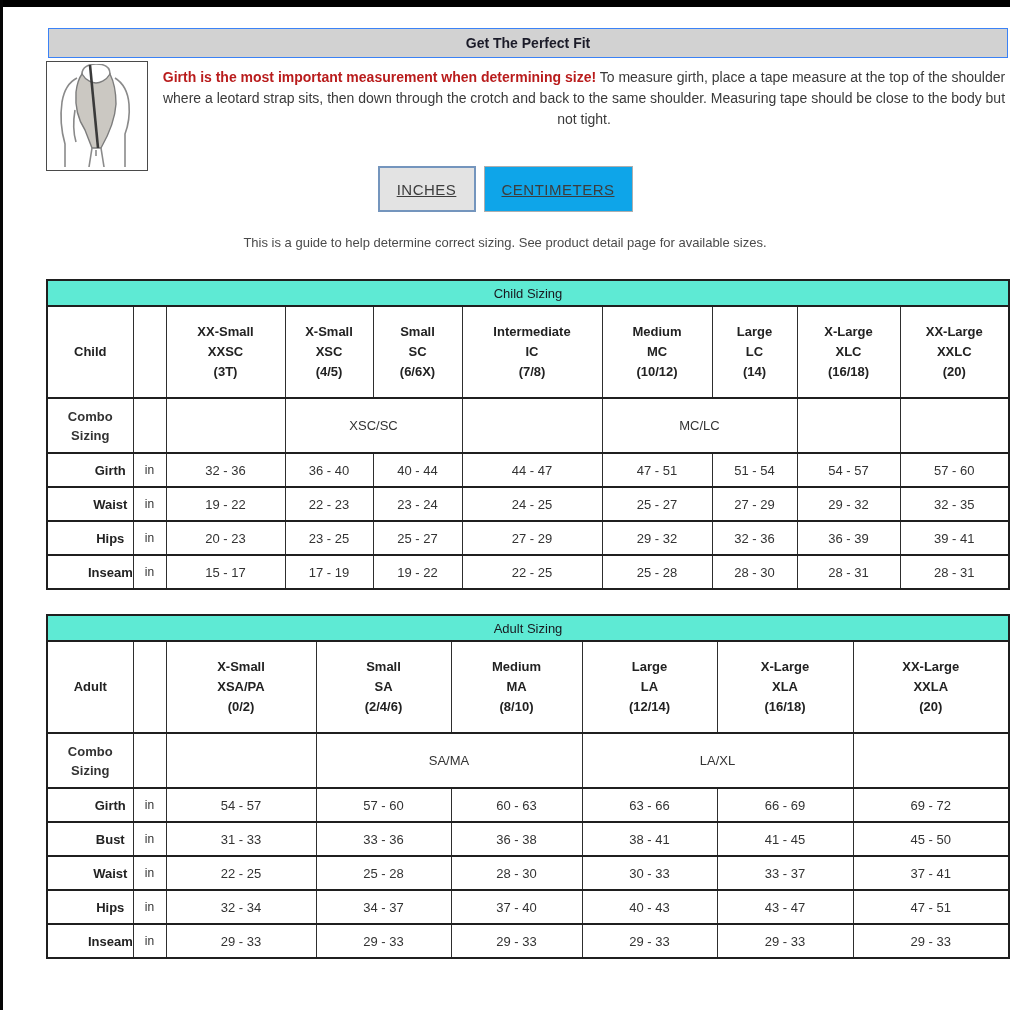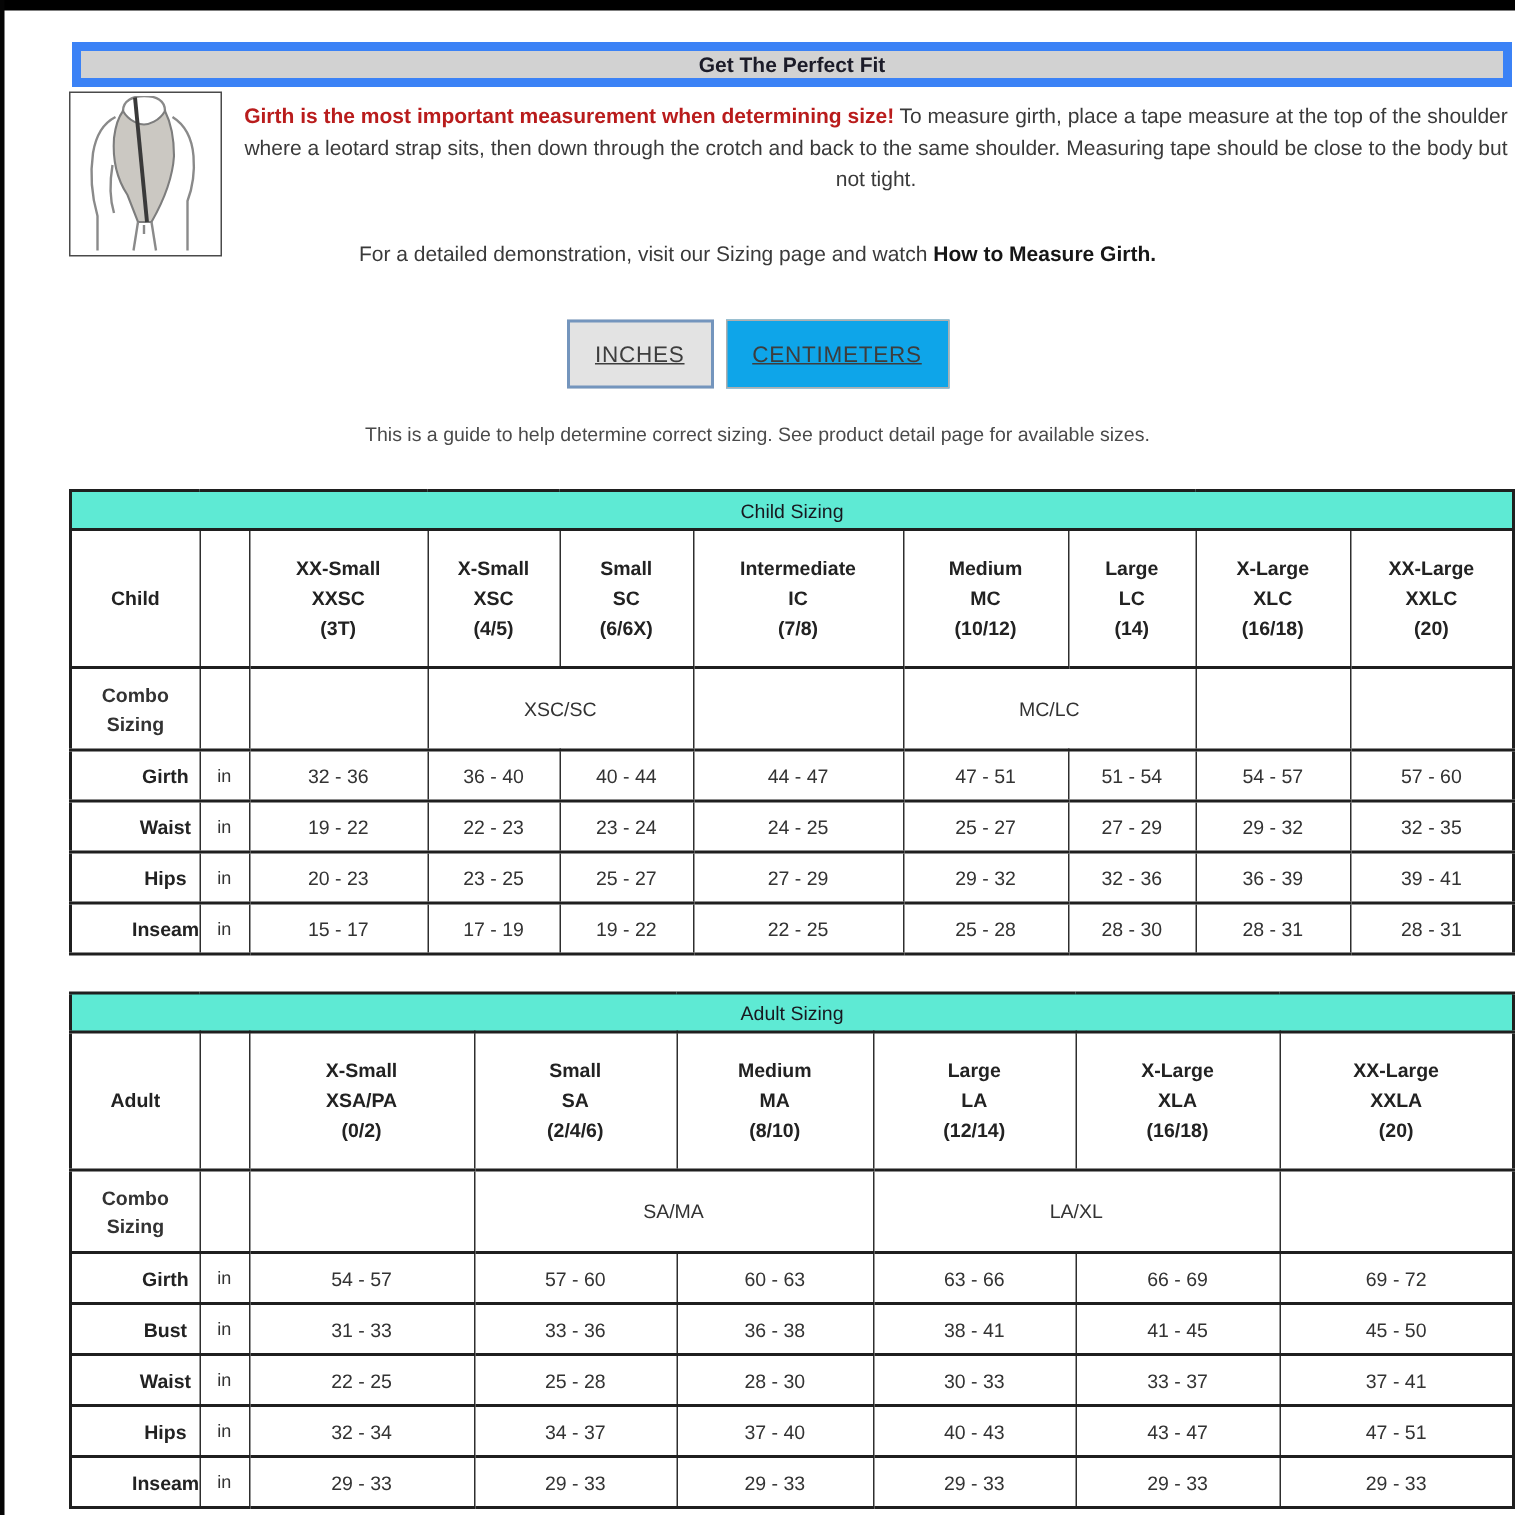--- a/index.html
+++ b/index.html
@@ -3,21 +3,21 @@
 <meta charset="utf-8">
 <style>
   * { margin:0; padding:0; box-sizing:border-box; }
   html,body { width:1010px; height:1010px; background:#ffffff; overflow:hidden;
     font-family:"Liberation Sans", sans-serif; color:#2f2f2f; }
 
   .artifact-top { position:absolute; left:0; top:0; width:1010px; height:7px; background:#000; }
   .artifact-left { position:absolute; left:0; top:0; width:3px; height:1010px; background:#050505; }
 
   .title-bar { margin:28px 2px 0 48px; width:960px; height:30px; background:#d2d2d2;
-    border:6px solid #3b82f6; display:flex; align-items:center; justify-content:center;
+    border:1px solid #3b82f6; display:flex; align-items:center; justify-content:center;
     font-weight:bold; font-size:14px; color:#1b1b28; }
 
   .intro-wrap { position:relative; margin-top:3px; }
   .figure-box { position:absolute; left:46px; top:0; width:102px; height:110px;
     border:1px solid #4a4a4a; background:#fff; padding:2px; }
   .figure-box svg { width:100%; height:100%; display:block; }
   .intro-text { margin-left:160px; margin-right:2px; text-align:center;
     font-size:14px; line-height:21px; color:#3a3a3a; padding-top:6px; }
   .intro-text b { color:#b91c1c; }
   .demo-line { text-align:center; font-size:14px; color:#3a3a3a; margin-top:31px; }
@@ -71,23 +71,20 @@
         <path d="M43,84 L40,103"></path>
         <path d="M52,84 L55,103"></path>
         <path d="M47,86 L47,92"></path>
       </g>
       <line x1="41" y1="1" x2="49" y2="84" stroke="#3a3a3a" stroke-width="2.6"></line>
     </svg>
   </div>
   <div class="intro-text">
     <b>Girth is the most important measurement when determining size!</b><span> To measure girth, place a tape measure at the top of the shoulder where a leotard strap sits, then down through the crotch and back to the same shoulder. Measuring tape should be close to the body but not tight.</span>
   </div>
-  <div class="demo-line">
-    <span>For a detailed demonstration, visit our Sizing page and watch </span><b>How to Measure Girth.</b>
-  </div>
 </div>
 
 <div class="unit-buttons">
   <div class="btn btn-inches">
     <span>INCHES</span>
   </div>
   <div class="btn btn-cm">
     <span>CENTIMETERS</span>
   </div>
 </div>

